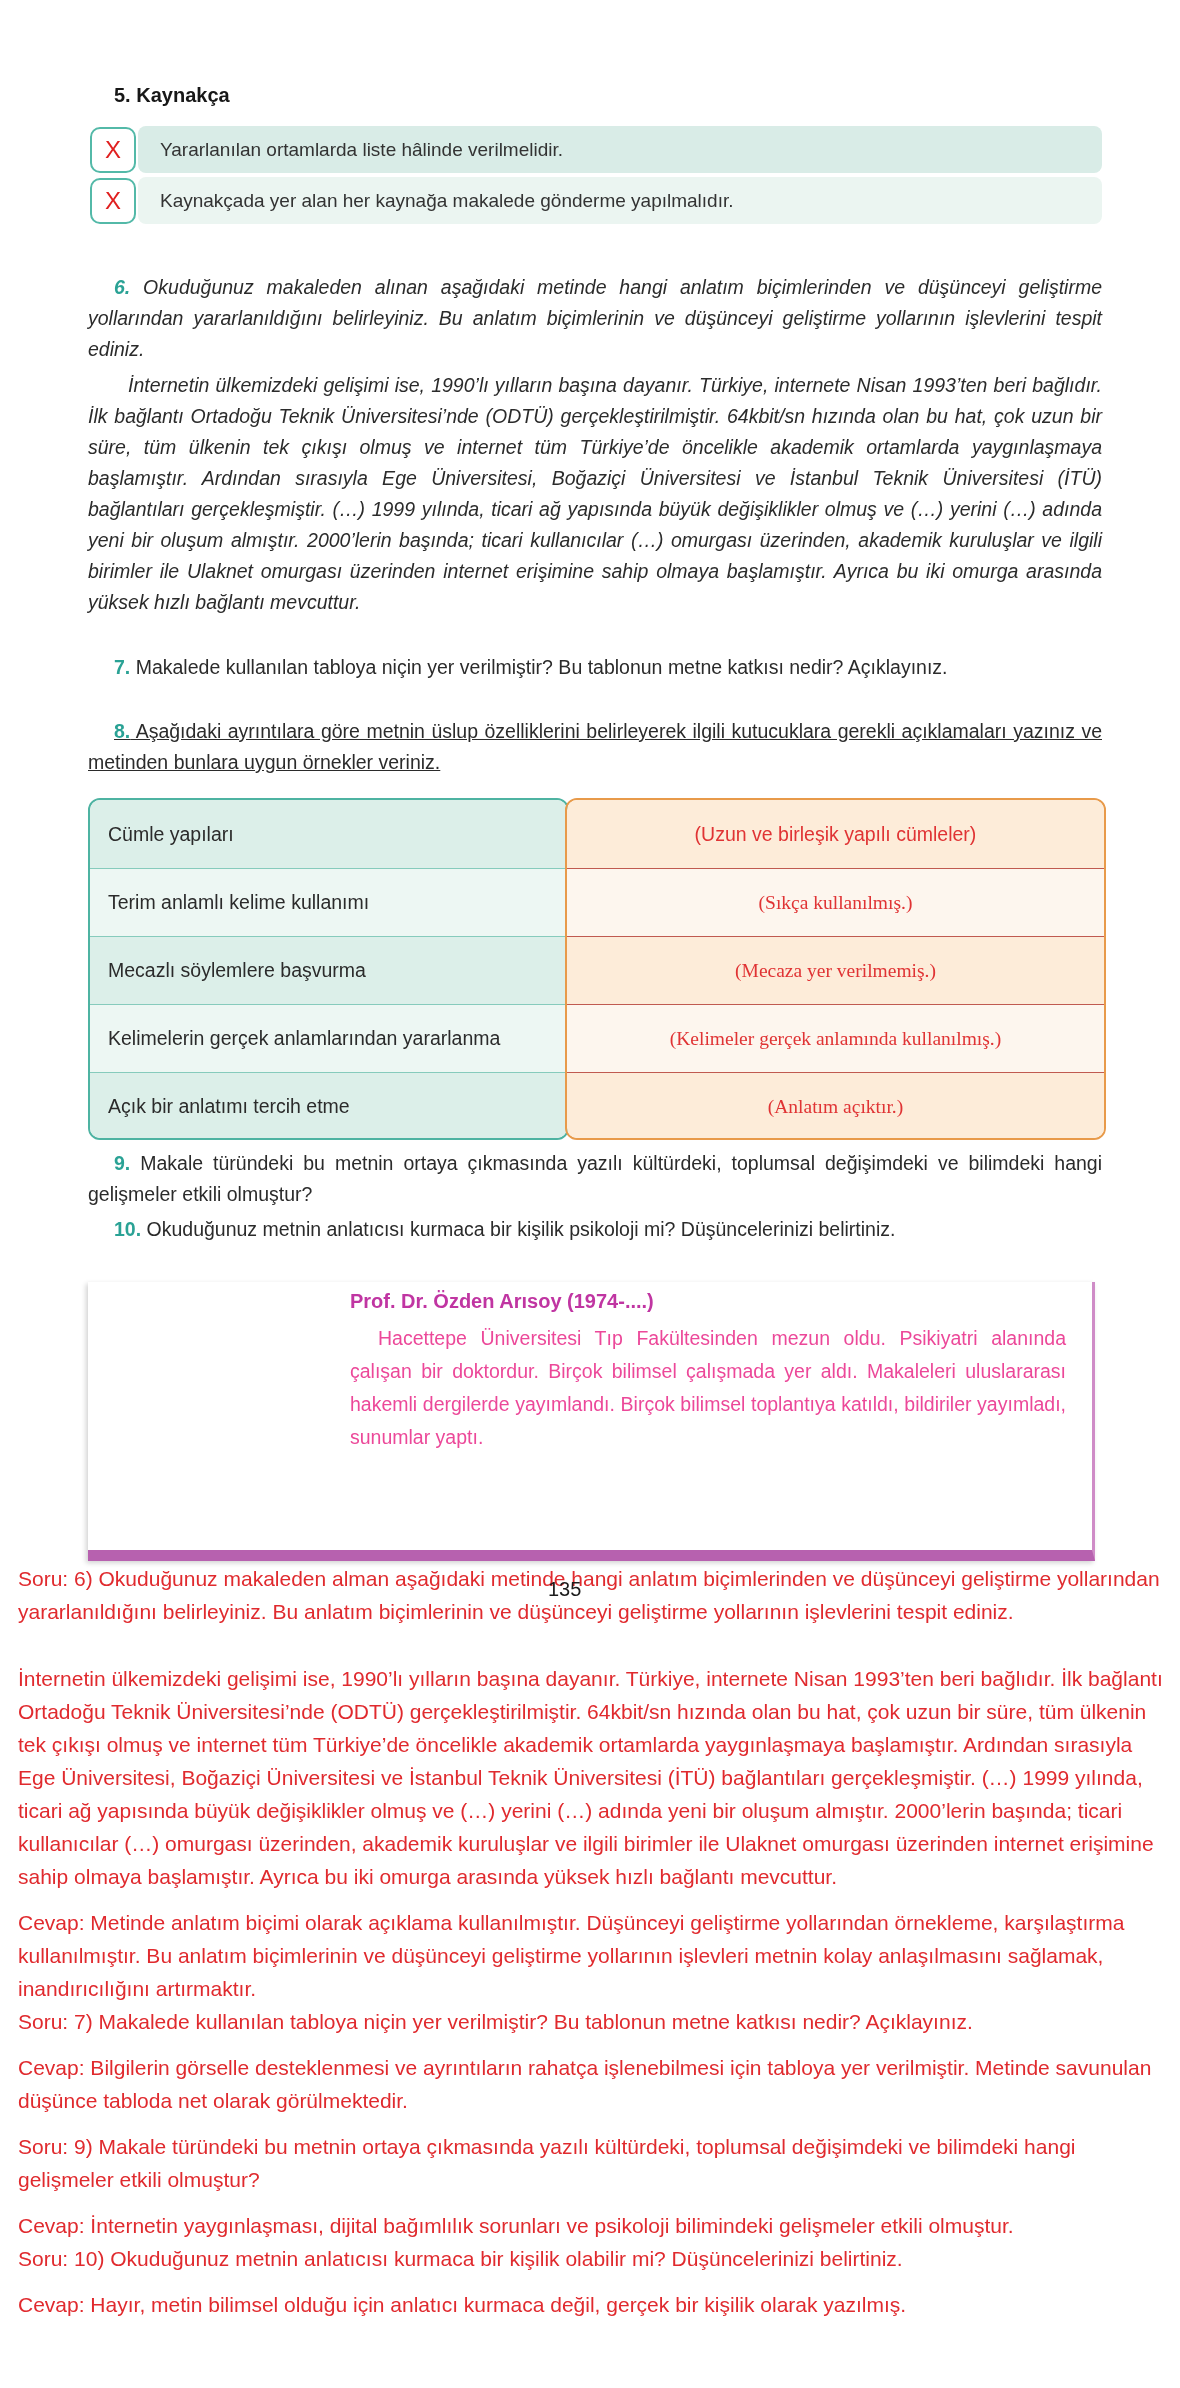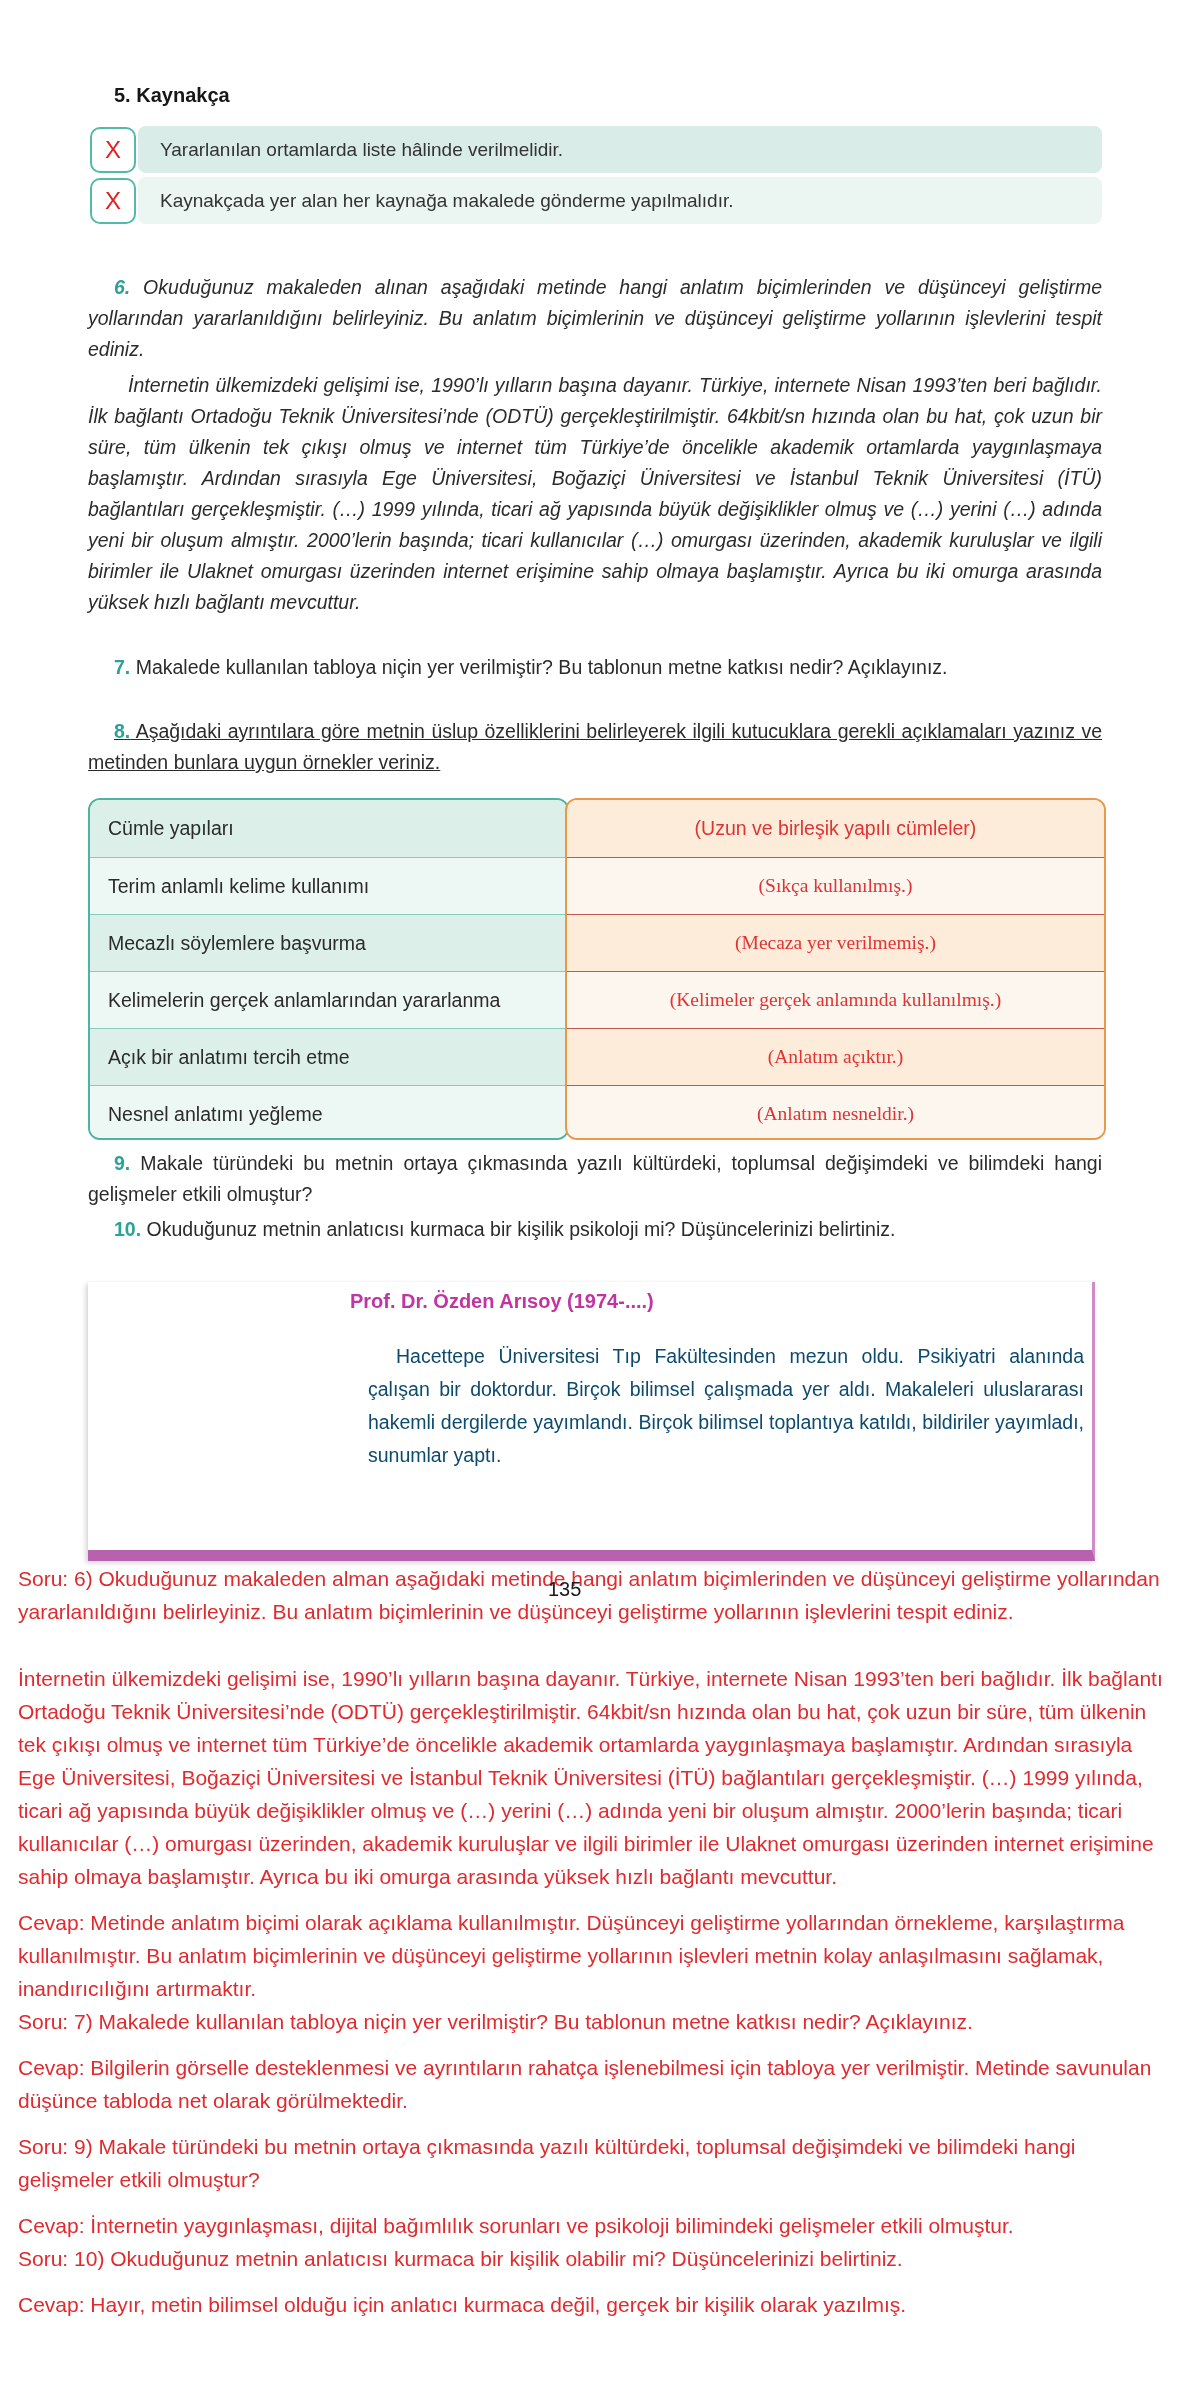--- a/index.html
+++ b/index.html
@@ -30,21 +30,21 @@
   #q10{top:1214px;}
 
   .quote{position:absolute;left:88px;top:370px;width:1014px;margin:0;font-style:italic;
          font-size:19.5px;line-height:31px;text-align:justify;text-indent:40px;color:#2b2b2b;}
 
   
   .styletable{position:absolute;left:88px;top:798px;width:1014px;height:342px;}
   .col{position:absolute;top:0;bottom:0;border-radius:12px;overflow:hidden;}
   .col-left{left:0;width:477px;border:2px solid #4eb3a2;}
   .col-right{left:477px;width:537px;border:2px solid #e89a4a;}
-  .cell{height:57px;box-sizing:border-box;display:flex;align-items:center;}
+  .cell{height:68px;box-sizing:border-box;display:flex;align-items:center;}
   .col-left .cell{padding-left:18px;font-size:19.5px;color:#2b2b2b;}
   .col-left .cell:nth-child(odd){background:#dcefe9;}
   .col-left .cell:nth-child(even){background:#edf7f3;}
   .col-left .cell + .cell{border-top:1.5px solid #86cbbc;}
   .col-right .cell{justify-content:center;font-size:19.5px;color:#e03334;}
   .col-right .cell:nth-child(odd){background:#fdecd9;}
   .col-right .cell:nth-child(even){background:#fdf6ee;}
   .col-right .cell + .cell{border-top:1.5px solid #c05a50;font-family:Liberation Serif, serif;}
 
   
@@ -69,22 +69,22 @@
             border-radius:12px 18px 0 0;}
   .ph-hair{position:absolute;left:48px;top:2px;width:74px;height:78px;background:#241a16;
            border-radius:48% 52% 46% 54%;}
   .ph-face{position:absolute;left:62px;top:26px;width:48px;height:58px;background:#d7a68a;
            border-radius:50% 50% 46% 54%;}
   .ph-body{position:absolute;left:22px;bottom:-6px;width:130px;height:70px;background:#f3f1ec;
            border-radius:40% 42% 0 0;}
   .ph-vneck{position:absolute;left:72px;bottom:-2px;width:30px;height:34px;background:#5d3f3a;
             clip-path:polygon(50% 0,100% 100%,0 100%);}
   .bio-title{position:absolute;left:262px;top:8px;font-size:20px;font-weight:bold;color:#c035a2;}
-  .bio-body{position:absolute;left:262px;top:40px;width:716px;margin:18px;font-size:19.5px;
-            line-height:33px;text-align:justify;text-indent:28px;color:#0c4a6e;}
+  .bio-body{position:absolute;left:262px;top:40px;width:716px;margin:0;font-size:19.5px;
+            line-height:33px;text-align:justify;text-indent:28px;color:#ec4899;}
 
   
   .pagenum{position:absolute;left:548px;top:1578px;font-size:20px;color:#1c1c1c;z-index:5;}
 
   
   .answers{position:absolute;left:18px;top:1562px;width:1146px;color:#e02a2e;
            font-size:21px;line-height:33px;}
   .answers p{margin:0 0 0 0;}
   .answers p.gap{margin-bottom:34px;}
   .answers p.gap-sm{margin-bottom:13px;}

